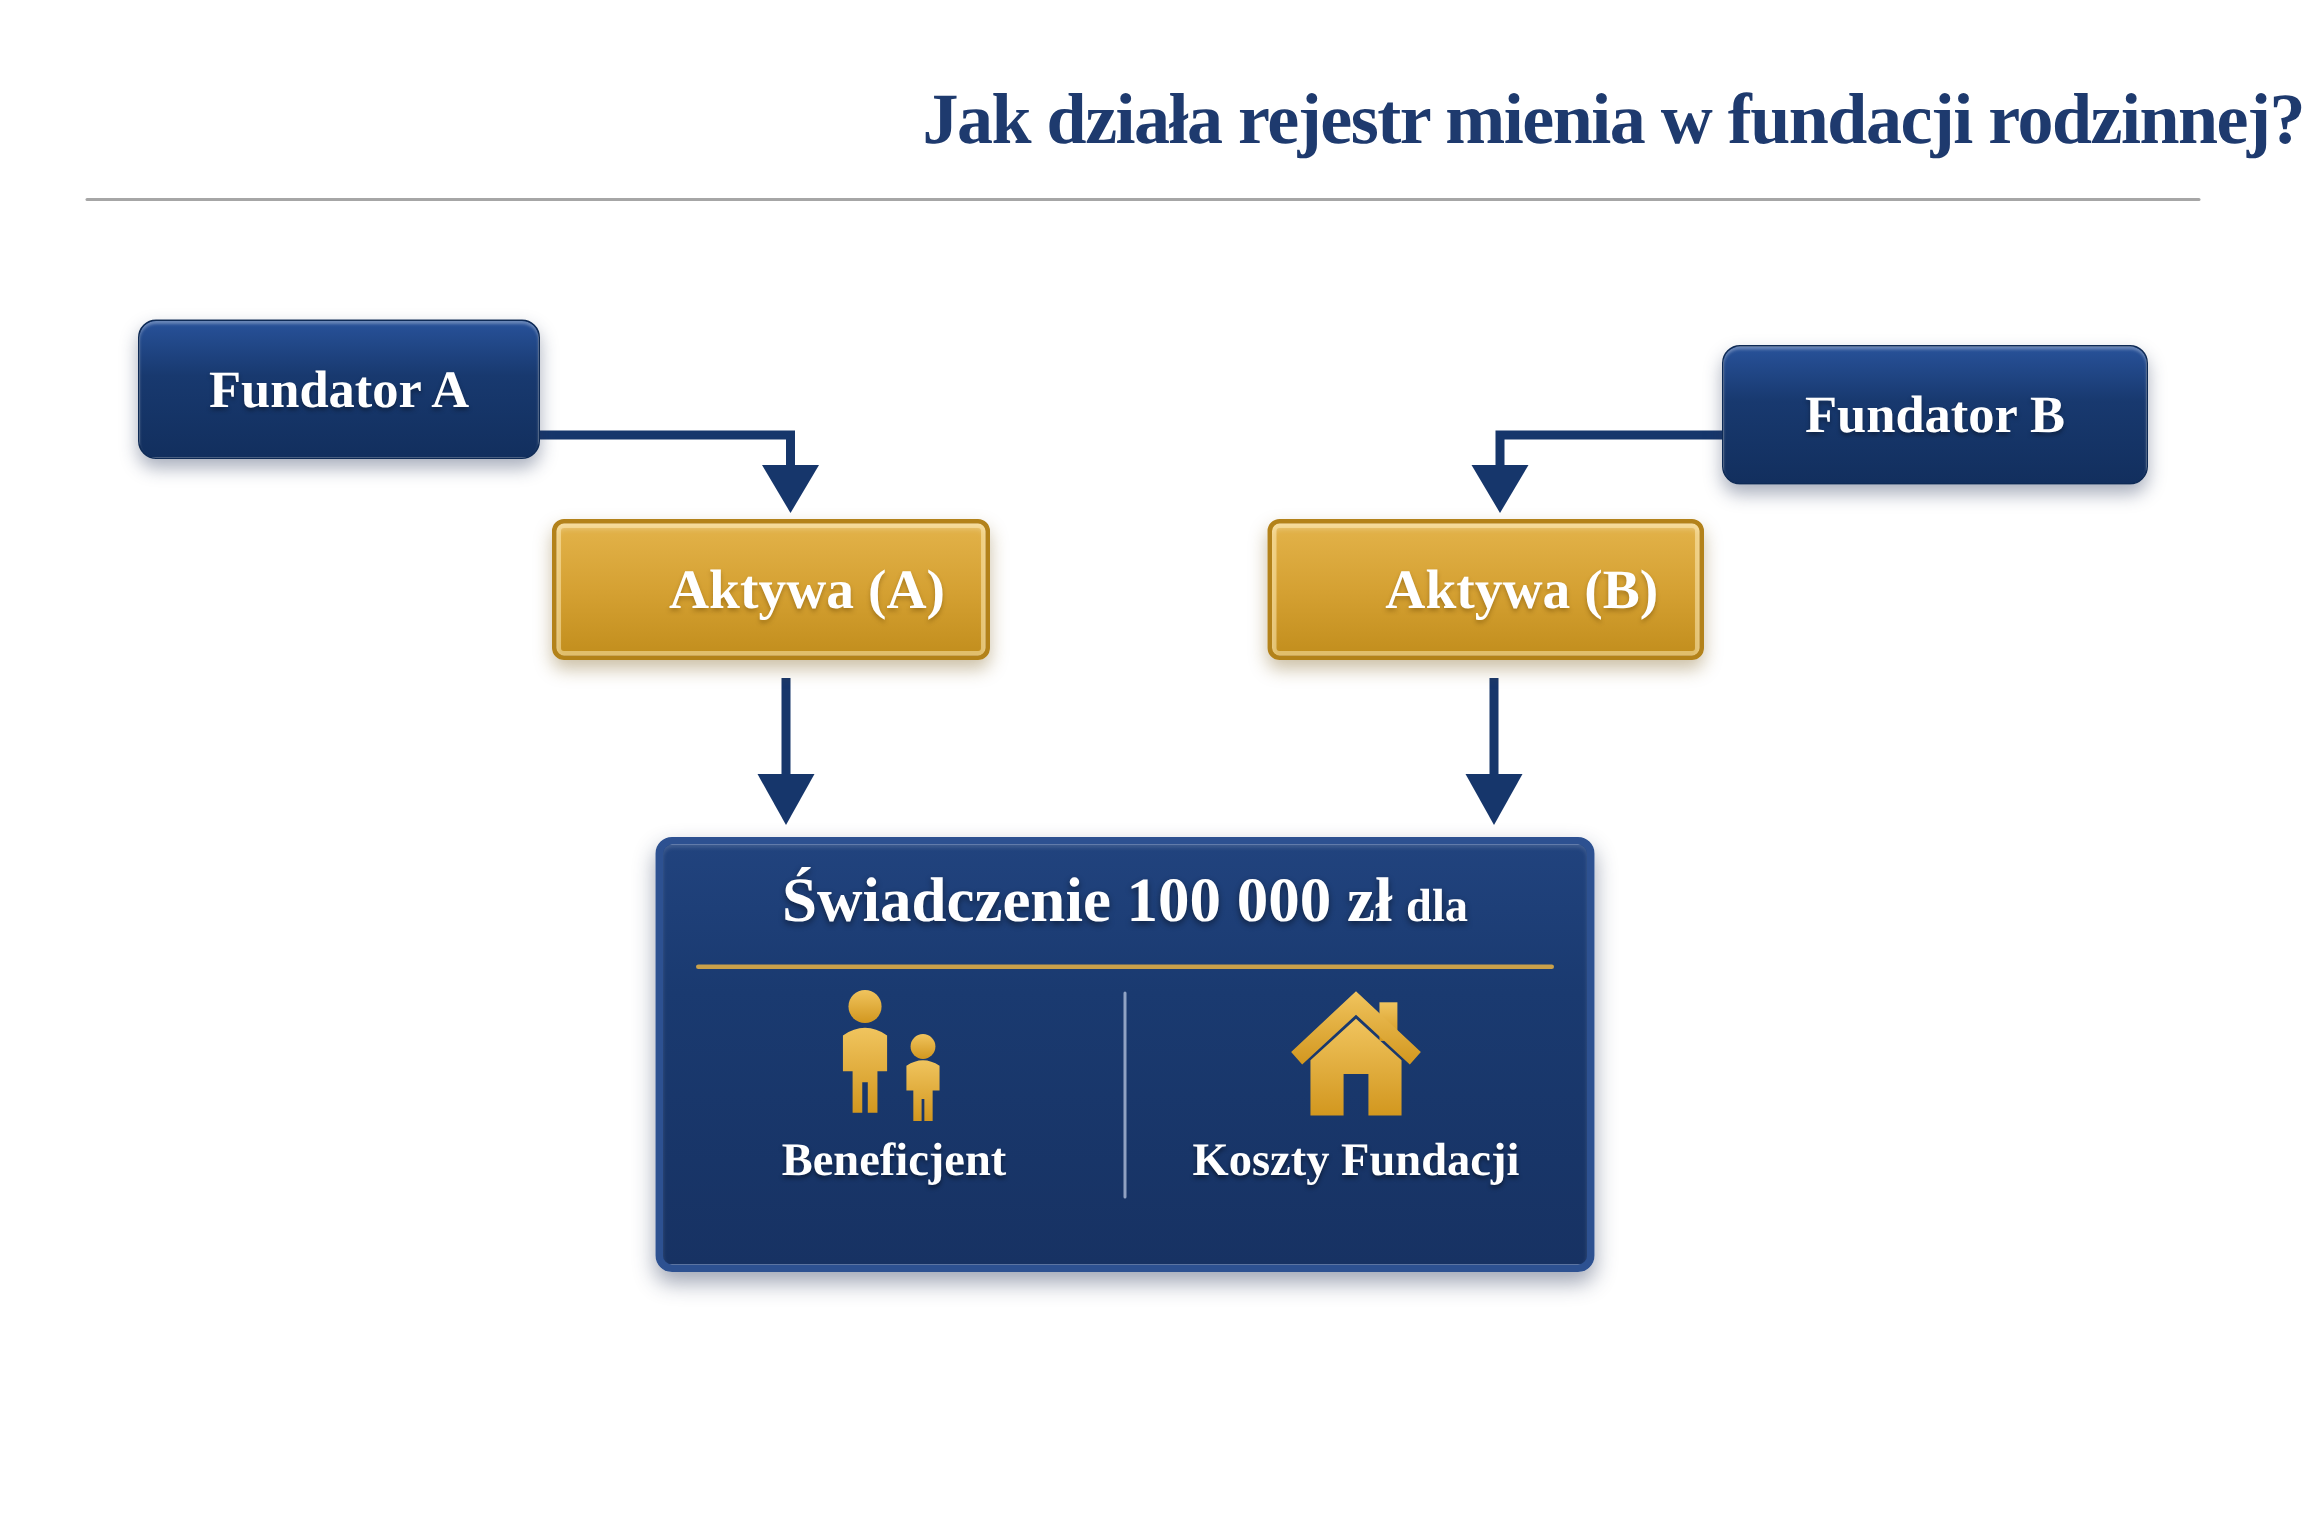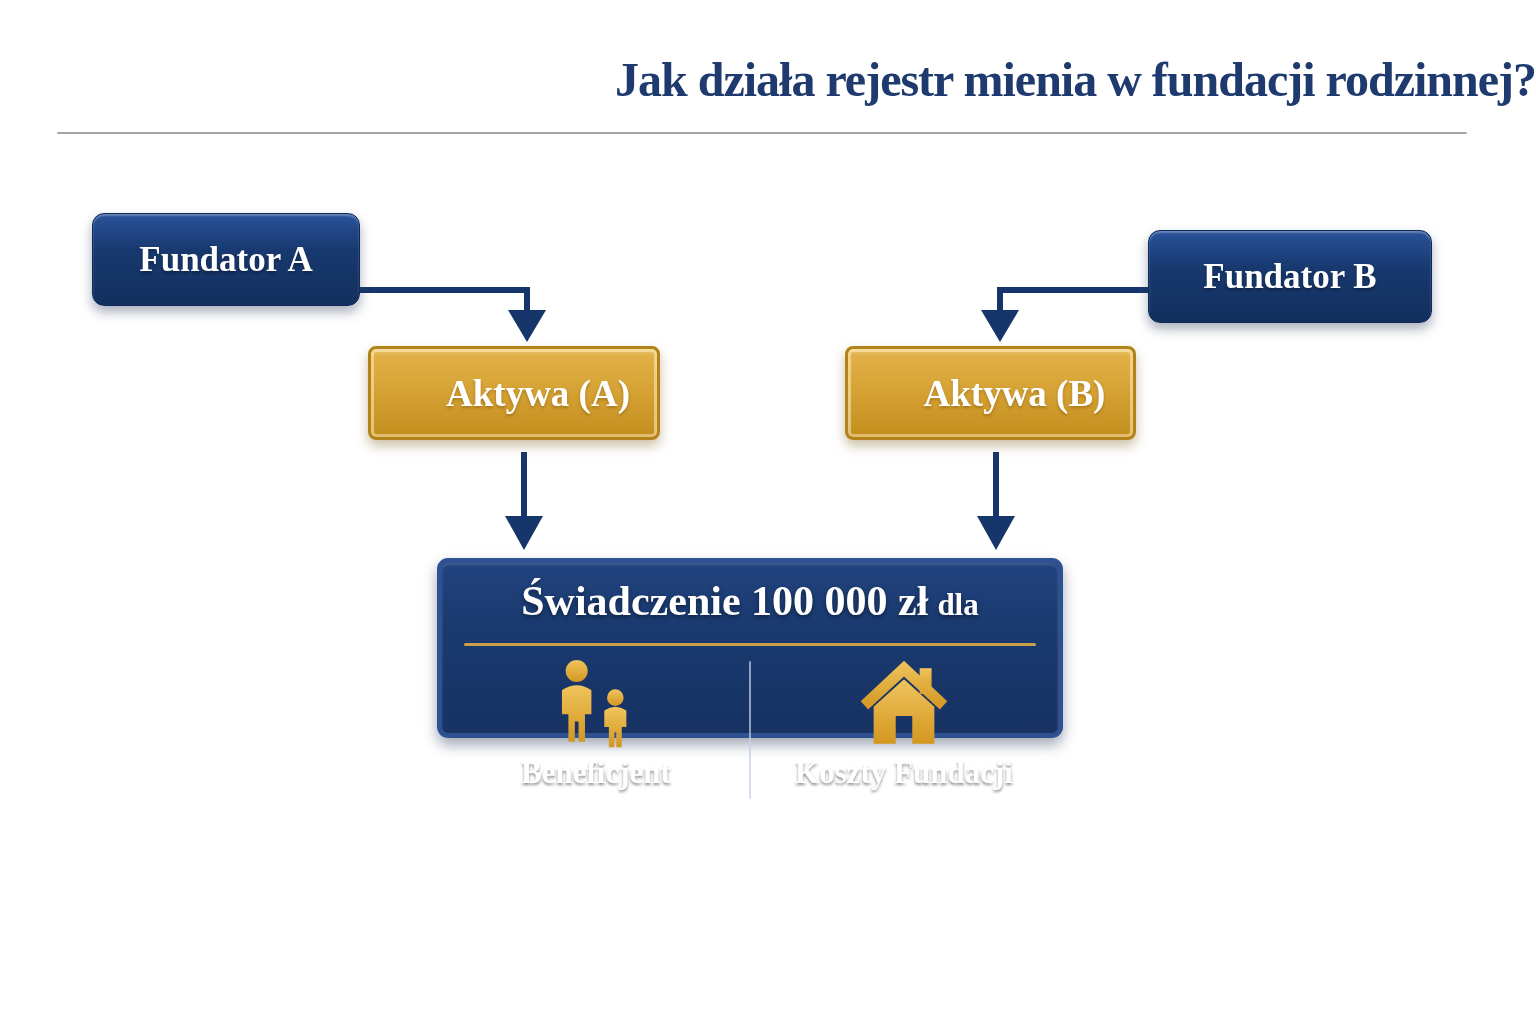--- a/index.html
+++ b/index.html
@@ -50,21 +50,21 @@
 
   .contribution {
     position:absolute; z-index:2; font-size:29px; color:#6f6f6f;
     text-align:center; line-height:1.1; font-weight:normal;
   }
   #contribution-a { left:383px; top:247px; width:235px; }
   #contribution-b { left:905px; top:247px; width:235px; }
 
   
   .benefit-box {
-    position:absolute; z-index:2; left:437px; top:558px; width:626px; height:180px;
+    position:absolute; z-index:2; left:437px; top:558px; width:626px; height:290px;
     box-sizing:border-box;
     background:linear-gradient(180deg,#21437e 0%,#1a3a70 35%,#173263 100%);
     border:5px solid #2d5191; border-radius:11px;
     box-shadow:0 7px 14px rgba(30,45,80,.42), inset 0 2px 3px rgba(255,255,255,.15);
   }
   .benefit-title {
     position:absolute; top:15px; left:0; width:100%; text-align:center;
     color:#ffffff; font-weight:bold; font-size:42px; line-height:1.1;
     text-shadow:0 2px 4px rgba(0,0,0,.45); white-space:nowrap;
   }

